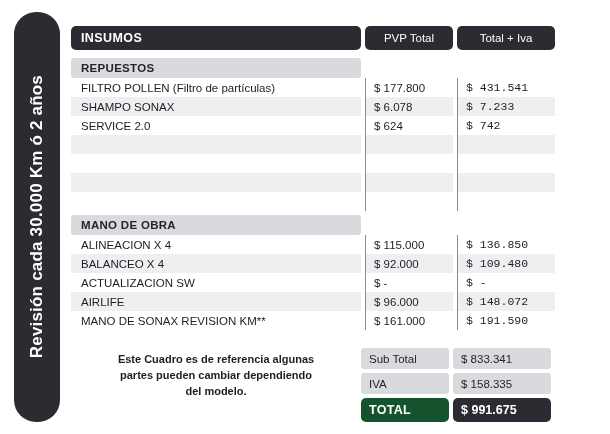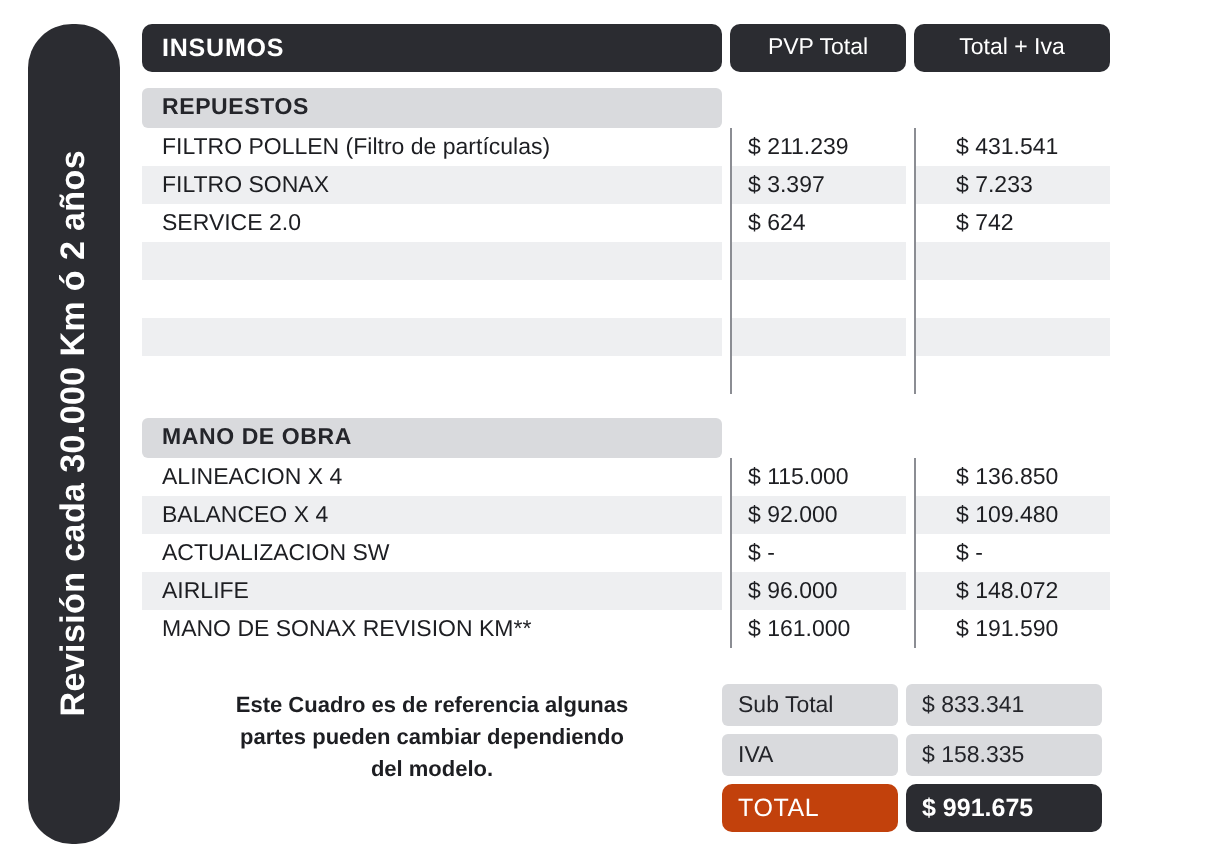--- a/index.html
+++ b/index.html
@@ -50,21 +50,21 @@
   .row {
     display: flex;
     align-items: stretch;
   }
 
   .c-label { width: 290px; flex: 0 0 290px; }
   .c-mid   { width: 88px;  flex: 0 0 88px; }
   .c-right { width: 98px;  flex: 0 0 98px; }
 
   
-  .hdr-row { margin-bottom: 4px; }
+  .hdr-row { margin-bottom: 4px; margin-top: 14px; }
   .hdr-dark {
     background: #2b2c31;
     color: #ffffff;
     border-radius: 5px;
     font-size: 12.5px;
     font-weight: bold;
     letter-spacing: 0.4px;
     display: flex;
     align-items: center;
     padding: 0 10px;
@@ -110,21 +110,22 @@
   .cell.zebra-a { background: #ffffff; }
   .cell.zebra-b { background: #eeeff1; }
   .cell-mid {
     border-left: 1px solid #8b8d93;
     margin-left: 4px;
     padding-left: 8px;
   }
   .cell-right {
     border-left: 1px solid #8b8d93;
     margin-left: 4px;
-    padding-left: 20px;
+    padding-left: 8px;
+    font-family: Liberation Mono, monospace;
   }
 
   .gap-block { height: 8px; }
 
   
   .bottom {
     display: flex;
     margin-top: 18px;
   }
   .note {
@@ -163,24 +164,24 @@
     background: #d9dadd;
     color: #24252a;
     font-size: 11.5px;
     display: flex;
     align-items: center;
     padding: 0 8px;
     border-radius: 3px;
     margin-left: 4px;
   }
   .tot-row.final .tot-name {
-    background: #c2410c;
+    background: #14532d;
     color: #ffffff;
     font-size: 12.5px;
-    font-weight: normal;
+    font-weight: bold;
     letter-spacing: 0.3px;
     border-radius: 5px;
   }
   .tot-row.final .tot-val {
     background: #2b2c31;
     color: #ffffff;
     font-size: 12.5px;
     font-weight: bold;
     border-radius: 5px;
   }
@@ -205,26 +206,26 @@
 
     <div class="row">
       <div class="c-label section-band">REPUESTOS</div>
       <div class="c-mid"></div>
       <div class="c-right"></div>
     </div>
 
     <div>
       <div class="row body-row">
         <div class="c-label cell zebra-a">FILTRO POLLEN (Filtro de partículas)</div>
-        <div class="c-mid cell cell-mid zebra-a">$  211.239</div>
+        <div class="c-mid cell cell-mid zebra-a">$  177.800</div>
         <div class="c-right cell cell-right zebra-a">$  431.541</div>
       </div>
       <div class="row body-row">
-        <div class="c-label cell zebra-b">FILTRO SONAX</div>
-        <div class="c-mid cell cell-mid zebra-b">$  3.397</div>
+        <div class="c-label cell zebra-b">SHAMPO SONAX</div>
+        <div class="c-mid cell cell-mid zebra-b">$  6.078</div>
         <div class="c-right cell cell-right zebra-b">$  7.233</div>
       </div>
       <div class="row body-row">
         <div class="c-label cell zebra-a">SERVICE 2.0</div>
         <div class="c-mid cell cell-mid zebra-a">$  624</div>
         <div class="c-right cell cell-right zebra-a">$  742</div>
       </div>
       <div class="row body-row">
         <div class="c-label cell zebra-b"></div>
         <div class="c-mid cell cell-mid zebra-b"></div>

